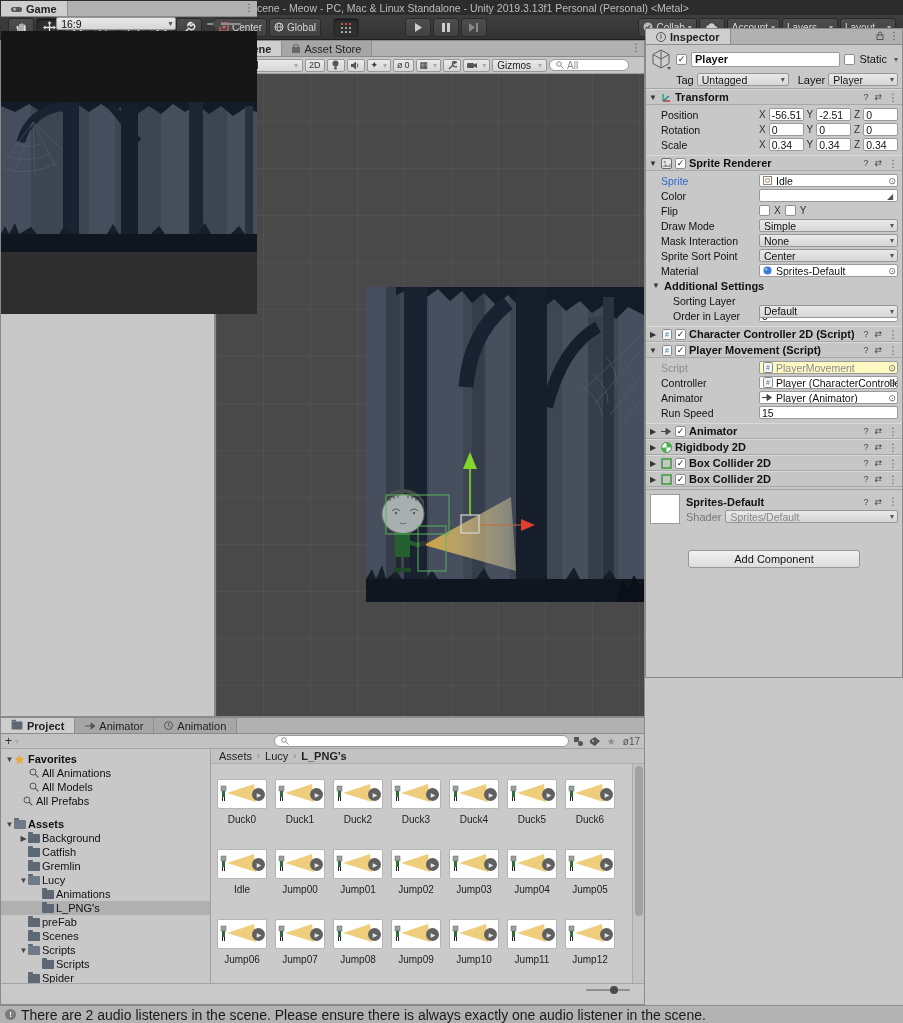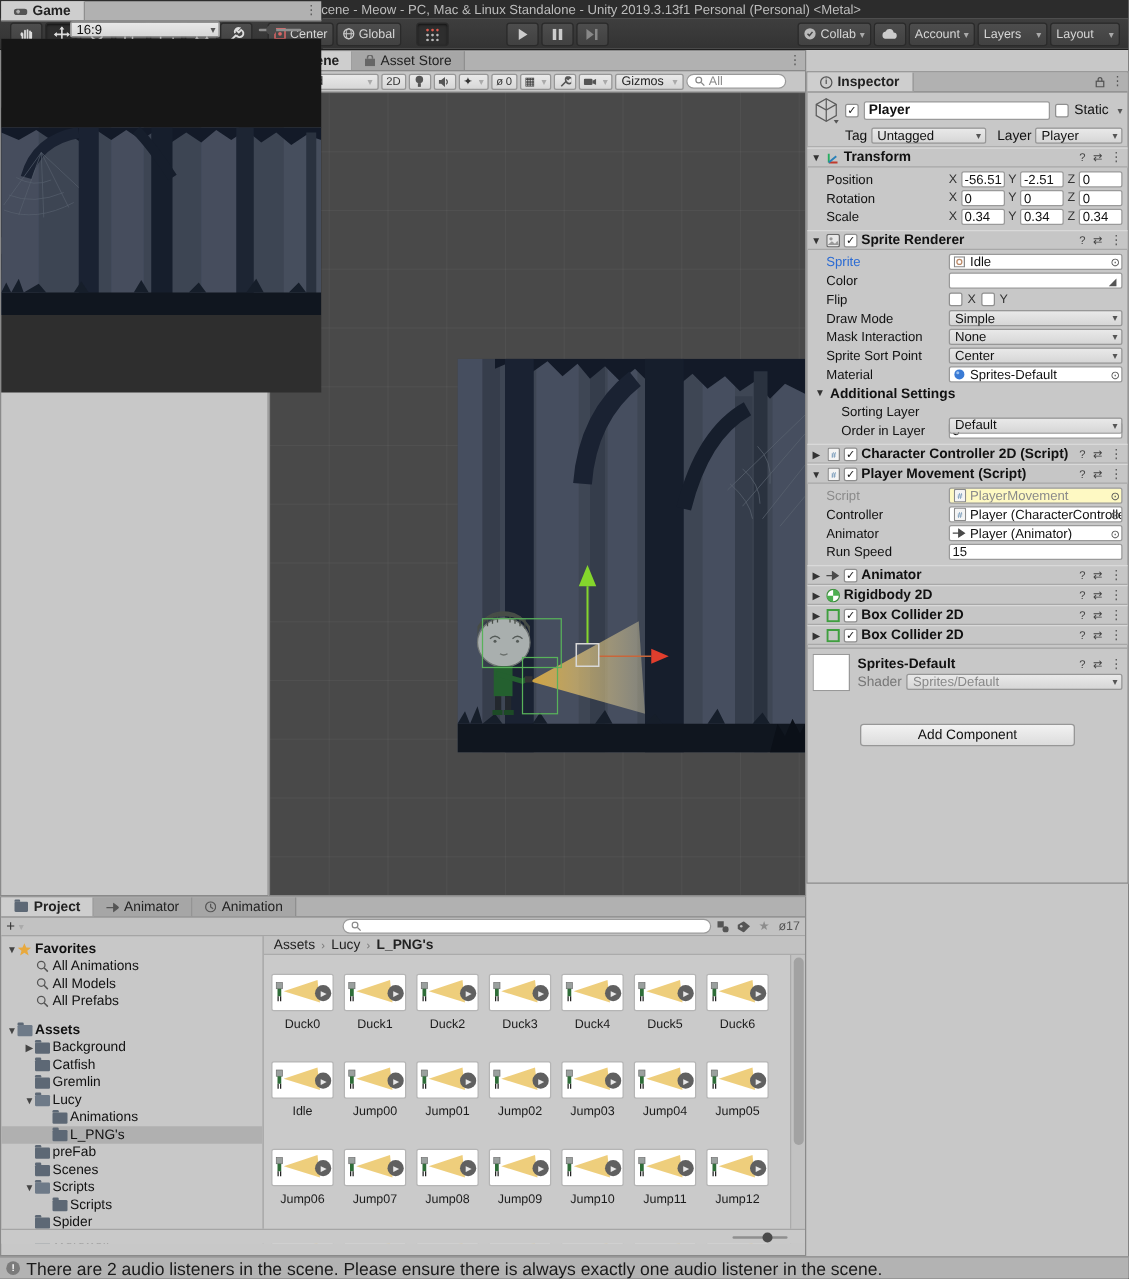--- a/index.html
+++ b/index.html
@@ -51,21 +51,21 @@
   #scene-panel{left:215px;top:40px;width:430px;height:677px;}
   .s-toolbar{height:17px;background:#c6c6c6;border-bottom:1px solid #9a9a9a;display:flex;align-items:center;padding:0 3px;gap:2px;}
   .sdd{background:linear-gradient(#e9e9e9,#d7d7d7);border:1px solid #979797;border-radius:2px;height:13px;display:flex;align-items:center;padding:0 4px;font-size:10px;color:#222;gap:4px;}
   .sbtn{background:linear-gradient(#e9e9e9,#d7d7d7);border:1px solid #979797;border-radius:2px;height:13px;min-width:18px;display:flex;align-items:center;justify-content:center;font-size:9px;color:#333;padding:0 3px;gap:2px;}
   #viewport{position:relative;width:428px;height:642px;background:#494949;overflow:hidden;
     background-image:linear-gradient(rgba(255,255,255,.04) 1px,transparent 1px),linear-gradient(90deg,rgba(255,255,255,.04) 1px,transparent 1px);
     background-size:47px 47px;}
   #scene-render{position:absolute;left:150px;top:213px;width:278px;height:315px;}
 
   
-  #inspector{left:645px;top:57px;width:258px;height:650px;}
+  #inspector{left:645px;top:28px;width:258px;height:650px;}
   .insp-head{padding:3px 4px 2px 4px;border-bottom:1px solid #a5a5a5;}
   .ih-row1{display:flex;align-items:center;gap:4px;height:22px;}
   .cube-big{width:22px;height:22px;flex:none;}
   .namefield{flex:1;background:#fff;border:1px solid #9a9a9a;border-radius:2px;height:15px;font-weight:bold;font-size:11px;padding:0 3px;display:flex;align-items:center;}
   .ih-row2{display:flex;align-items:flex-end;gap:3px;height:16px;padding-left:26px;}
   .cb{width:11px;height:11px;background:#fff;border:1px solid #8f8f8f;border-radius:2px;flex:none;display:flex;align-items:center;justify-content:center;font-size:9px;color:#222;}
   .dd{background:linear-gradient(#e9e9e9,#d6d6d6);border:1px solid #979797;border-radius:2px;height:13px;display:flex;align-items:center;padding:0 14px 0 4px;font-size:10.5px;color:#111;position:relative;}
   .dd:after{content:"▾";position:absolute;right:3px;font-size:8px;color:#555;}
   .comp-header{height:16px;display:flex;align-items:center;gap:3px;background:#c6c6c6;border-top:1px solid #d9d9d9;border-bottom:1px solid #a8a8a8;padding:0 4px 0 2px;}
   .comp-header .foldarr{width:10px;font-size:8px;color:#333;text-align:center;}
@@ -1081,21 +1081,21 @@
           <div class="pt-row" style="padding-left: 18px;">
             <span class="arr"></span>
             <span class="mini-ico">
               <svg width="10" height="10">
                 <circle cx="4" cy="4" r="3" fill="none" stroke="#555"></circle>
                 <line x1="6.2" y1="6.2" x2="9.3" y2="9.3" stroke="#555" stroke-width="1.2"></line>
               </svg>
             </span>
             <span class="lbl">All Models</span>
           </div>
-          <div class="pt-row" style="padding-left: 18px; text-align: center;">
+          <div class="pt-row" style="padding-left: 12px; text-align: center;">
             <span class="arr"></span>
             <span class="mini-ico">
               <svg width="10" height="10">
                 <circle cx="4" cy="4" r="3" fill="none" stroke="#555"></circle>
                 <line x1="6.2" y1="6.2" x2="9.3" y2="9.3" stroke="#555" stroke-width="1.2"></line>
               </svg>
             </span>
             <span class="lbl">All Prefabs</span>
           </div>
           <div class="pt-spacer"></div>

